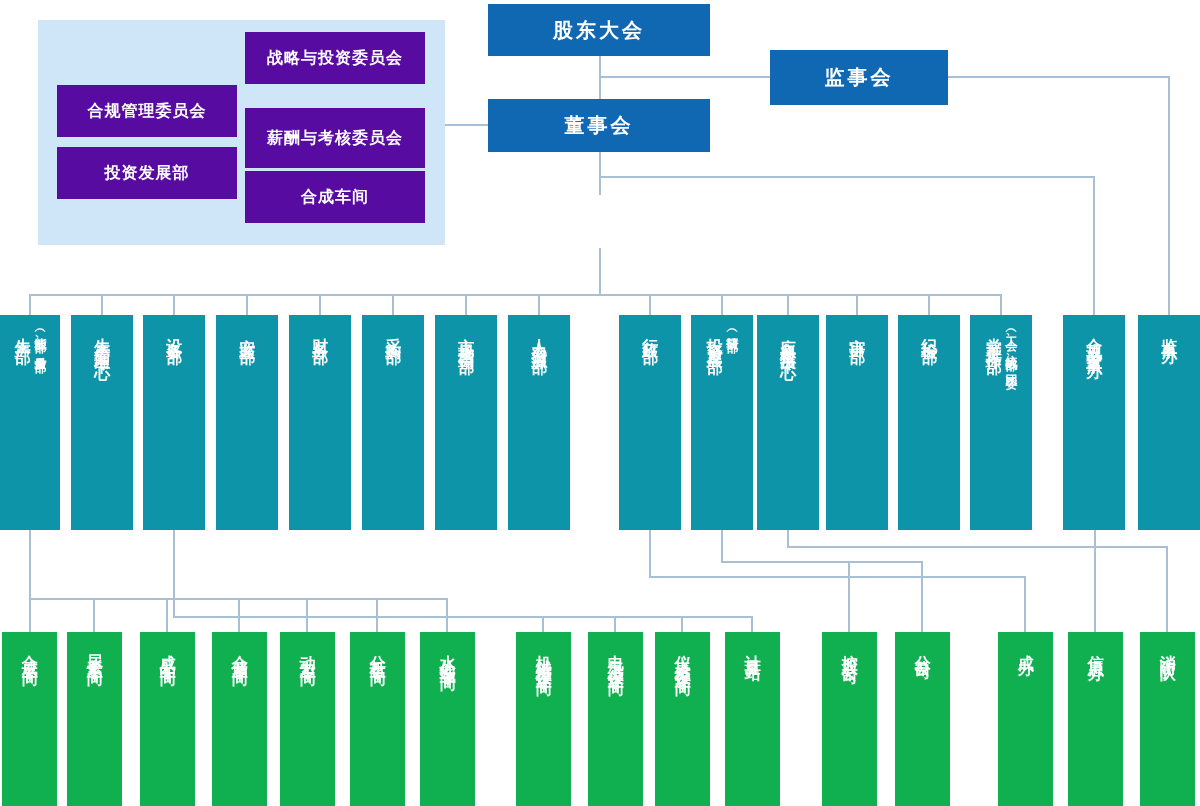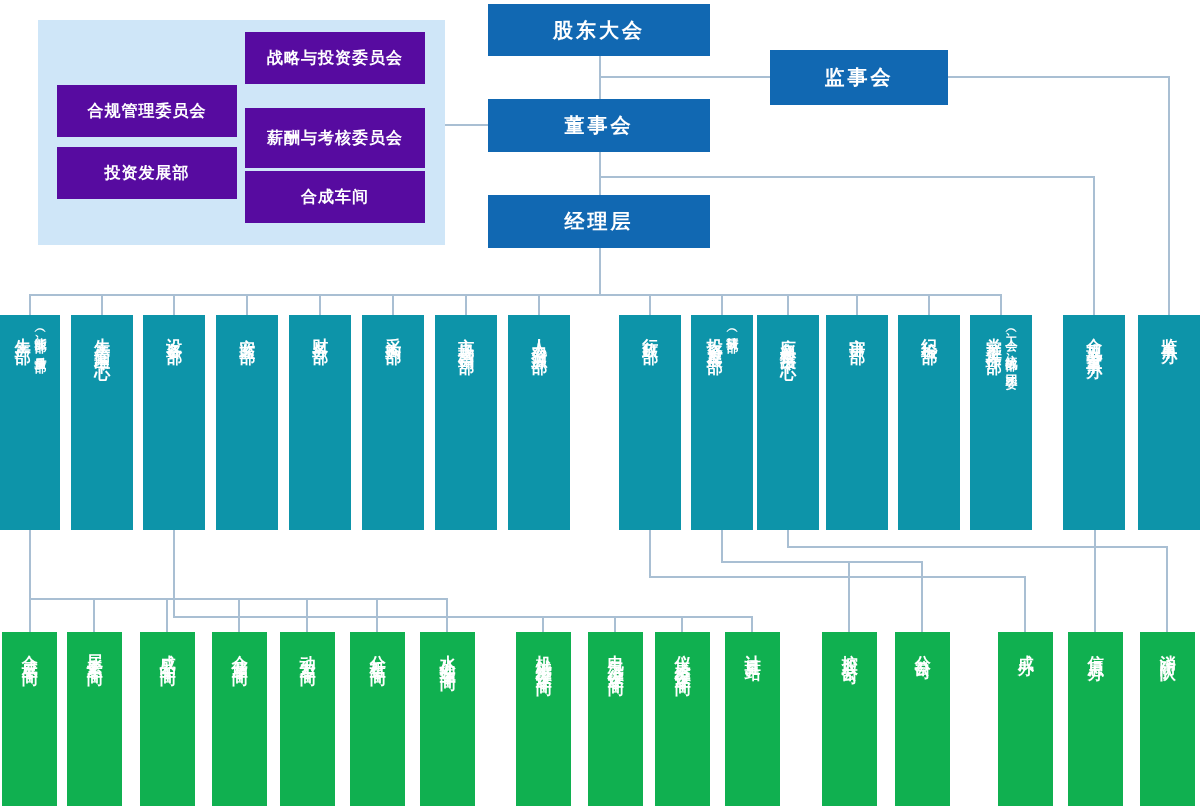--- a/index.html
+++ b/index.html
@@ -82,21 +82,20 @@
   <div class="panel" style="left:38px;top:20px;width:407px;height:225px"></div>
   <div class="box purple" style="left:245px;top:32px;width:180px;height:52px">战略与投资委员会</div>
   <div class="box purple" style="left:57px;top:85px;width:180px;height:52px">合规管理委员会</div>
   <div class="box purple" style="left:245px;top:108px;width:180px;height:60px">薪酬与考核委员会</div>
   <div class="box purple" style="left:57px;top:147px;width:180px;height:52px">投资发展部</div>
   <div class="box purple" style="left:245px;top:171px;width:180px;height:52px">合成车间</div>
 
   <div class="box blue" style="left:488px;top:4px;width:222px;height:52px">股东大会</div>
   <div class="box blue" style="left:488px;top:99px;width:222px;height:53px">董事会</div>
   <div class="box blue" style="left:770px;top:50px;width:178px;height:55px">监事会</div>
-  <div class="box blue" style="left:488px;top:195px;width:222px;height:53px">经理层</div>
 
   <div class="vbox dept" style="left:0;width:60px">
     <div class="vt">生产部</div>
     <div class="vt sub">（能源部、质量部）</div>
   </div>
   <div class="vbox dept" style="left:71px;width:62px">
     <div class="vt">生产管理中心</div>
   </div>
   <div class="vbox dept" style="left:143px;width:62px">
     <div class="vt">设备部</div>

